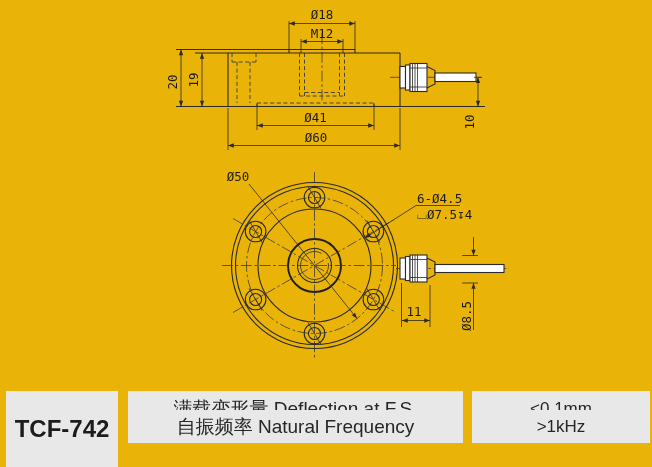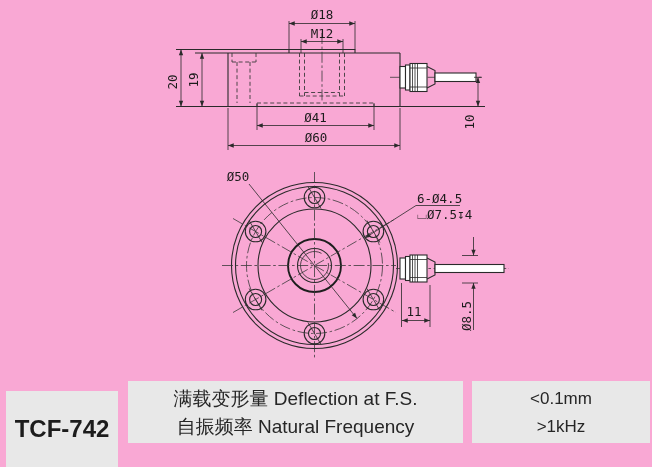--- a/index.html
+++ b/index.html
@@ -1,34 +1,34 @@
 <!DOCTYPE html>
 <html><head>
 <meta charset="utf-8">
 <style>
   html,body{margin:0;padding:0;background:#ffffff;}
-  #page{position:relative;width:652px;height:467px;background:#f9a8d4;overflow:hidden;
+  #page{position:relative;width:652px;height:467px;background:#eab308;overflow:hidden;
         font-family:"Liberation Sans","DejaVu Sans",sans-serif;}
   
   #drawing{position:absolute;left:0;top:0;}
   .solid{stroke:#2a2a2a;stroke-width:1.1;fill:none;}
   .thin{stroke:#2a2a2a;stroke-width:0.8;fill:none;}
   .hid{stroke:#3a3a3a;stroke-width:0.9;fill:none;stroke-dasharray:4 2.6;}
   .cl{stroke:#3a3a3a;stroke-width:0.8;fill:none;stroke-dasharray:11 2.6 2.6 2.6;}
   .bold{stroke:#1e1e1e;stroke-width:1.9;fill:none;}
   .wfill{fill:#ffffff;}
   text.dim{font-family:"DejaVu Sans Mono","DejaVu Sans",monospace;font-size:12.5px;
            fill:#1c1c1c;stroke:none;}
   
   .cell{position:absolute;background:#e8e8e8;display:flex;align-items:center;justify-content:center;
         color:#262626;}
   #model-cell{left:6px;top:391px;width:112px;height:76px;font-size:24px;font-weight:bold;color:#1c1c1c;}
   .label-cell{left:128px;width:335px;font-size:19px;}
   .value-cell{left:472px;width:178px;font-size:17px;}
-  .row1{top:381px;height:35px;}
+  .row1{top:391px;height:35px;}
   .row2{top:410px;height:33px;}
 </style>
 </head>
 <body>
 
 <div id="page">
 
   <svg id="drawing" width="652" height="390" viewBox="0 0 652 390">
     <defs>
       <marker id="arr" viewBox="0 0 10 10" refX="9.6" refY="5" markerWidth="10" markerHeight="6" orient="auto-start-reverse" markerUnits="userSpaceOnUse">

